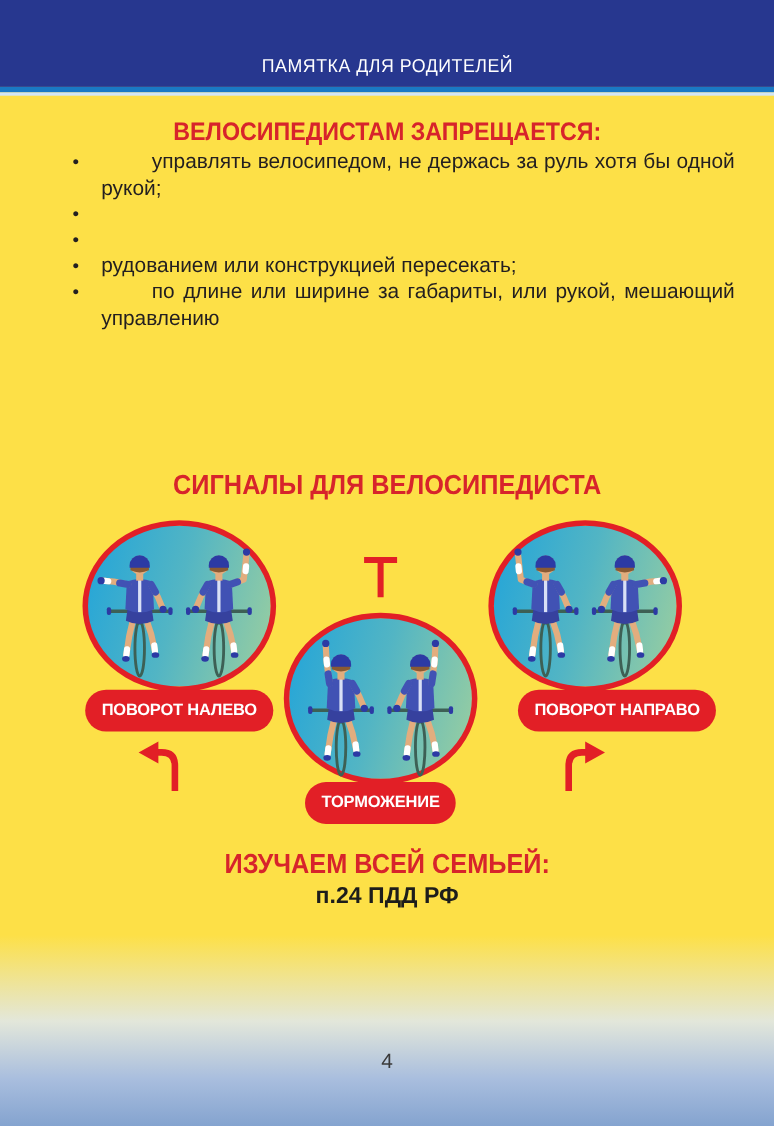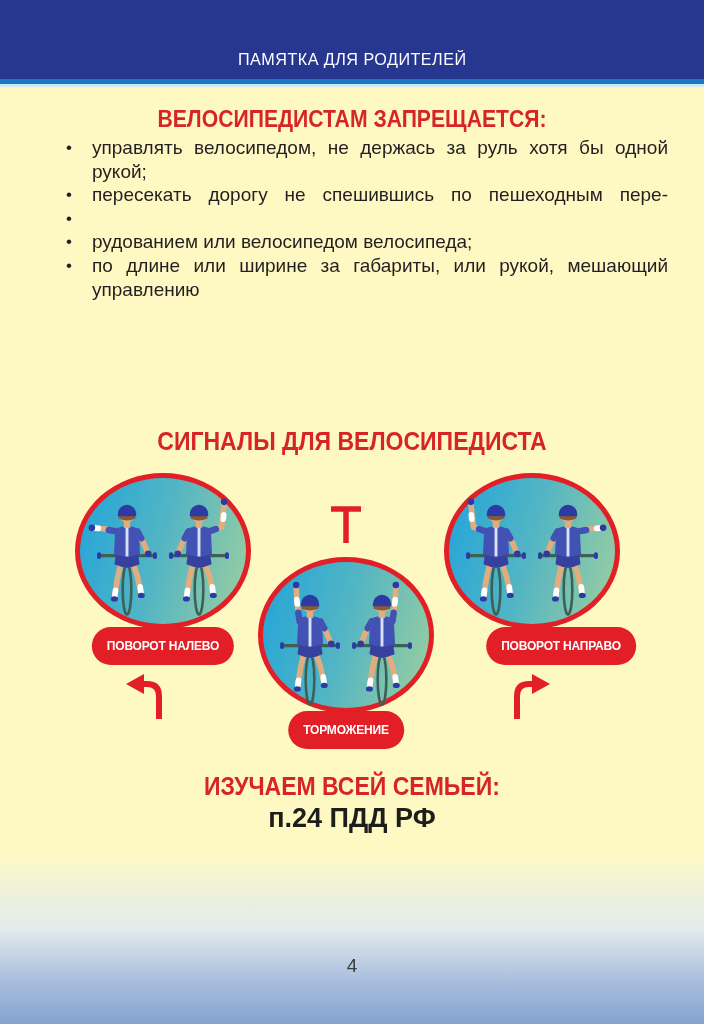--- a/index.html
+++ b/index.html
@@ -1,49 +1,49 @@
 <!DOCTYPE html>
 <html><head>
 <meta charset="utf-8">
 <style>
   html,body{margin:0;padding:0;background:#ffffff;}
   .page{
     position:relative;width:704px;height:1024px;overflow:hidden;
-    background:#fef9c3;font-family:"Liberation Sans",sans-serif;
+    background:#fde047;font-family:"Liberation Sans",sans-serif;
   }
   
   .header-bar{position:absolute;top:0;left:0;width:704px;height:79px;background:#27378f;
     display:flex;align-items:flex-end;justify-content:center;}
   .header-title{color:#ffffff;font-size:17px;letter-spacing:.5px;padding-bottom:9px;
     transform:scaleX(.95);white-space:nowrap;}
   .header-accent{position:absolute;top:79px;left:0;width:704px;height:5px;background:#1a79c4;}
   .header-accent-light{position:absolute;top:84px;left:0;width:704px;height:3px;background:#d3e6f5;}
   
   .red-heading{position:absolute;left:0;width:704px;text-align:center;margin:0;
     color:#d7242b;font-weight:bold;transform:scaleX(.92);white-space:nowrap;}
   #h-prohibit{top:106px;font-size:23px;}
   #h-signals{top:427px;font-size:25px;}
   #h-study{top:772px;font-size:25px;}
   .study-ref{position:absolute;top:803px;left:0;width:704px;text-align:center;
-    color:#1d1d1b;font-weight:bold;font-size:27px;}
+    color:#1d1d1b;font-weight:bold;font-size:21px;}
   
   .bullets{position:absolute;top:136px;left:66px;width:602px;color:#231f20;
     font-size:19px;line-height:23.6px;}
   .bullet-row{display:flex;}
   .bullet-marker{width:26px;flex:0 0 26px;font-size:17px;}
   .bullet-text{flex:1;min-width:0;}
   .bline{text-align:justify;}
-  .bline.j{text-align-last:justify;}
+  .bline.j{text-align-last:justify;margin-left:46px;}
   
   #signals{position:absolute;top:0;left:0;width:704px;height:1024px;pointer-events:none;}
   .sig-circle{position:absolute;width:176px;height:156px;border:5px solid #e21f26;
     border-radius:50%;box-sizing:border-box;
     background:linear-gradient(105deg,#2aa7d6 8%,#52b5c4 48%,#9ccf9f 100%);}
   .sig-pill{position:absolute;height:38px;line-height:38px;background:#e21f26;color:#ffffff;
-    border-radius:19px;padding:0 15px;font-size:12px;font-weight:bold;letter-spacing:-.2px;
+    border-radius:19px;padding:0 15px;font-size:15px;font-weight:bold;letter-spacing:-.2px;
     transform:translateX(-50%);white-space:nowrap;}
   .sig-rider{position:absolute;}
   .sig-icon{position:absolute;}
   
   .footer-gradient{position:absolute;top:850px;left:0;width:704px;height:174px;
     background:linear-gradient(to bottom,rgba(255,255,255,0) 0%,rgba(222,232,244,.85) 45%,#a9bede 75%,#84a3cf 100%);}
   .page-number{position:absolute;top:955px;left:0;width:704px;text-align:center;
     font-size:19px;color:#3a3a3a;z-index:2;}
 </style>
 </head>
@@ -63,32 +63,31 @@
       <div class="bullet-row">
         <span class="bullet-marker">•</span>
         <div class="bullet-text">
           <div class="bline j">управлять велосипедом, не держась за руль хотя бы одной</div>
           <div class="bline">рукой;</div>
         </div>
       </div>
       <div class="bullet-row">
         <span class="bullet-marker">•</span>
         <div class="bullet-text">
-          <div class="bline j">пересекать дорогу не спешившись по пешеходным пере-</div>
-        </div>
-      </div>
-      <div class="bullet-row">
-        <span class="bullet-marker">•</span>
-        <div class="bullet-text">
-        </div>
-      </div>
-      <div class="bullet-row">
-        <span class="bullet-marker">•</span>
-        <div class="bullet-text">
-          <div class="bline">рудованием или велосипедом велосипеда;</div>
+        </div>
+      </div>
+      <div class="bullet-row">
+        <span class="bullet-marker">•</span>
+        <div class="bullet-text">
+        </div>
+      </div>
+      <div class="bullet-row">
+        <span class="bullet-marker">•</span>
+        <div class="bullet-text">
+          <div class="bline">рудованием или конструкцией пересекать;</div>
         </div>
       </div>
       <div class="bullet-row">
         <span class="bullet-marker">•</span>
         <div class="bullet-text">
           <div class="bline j">по длине или ширине за габариты, или рукой, мешающий</div>
           <div class="bline">управлению</div>
         </div>
       </div>
     </div>

